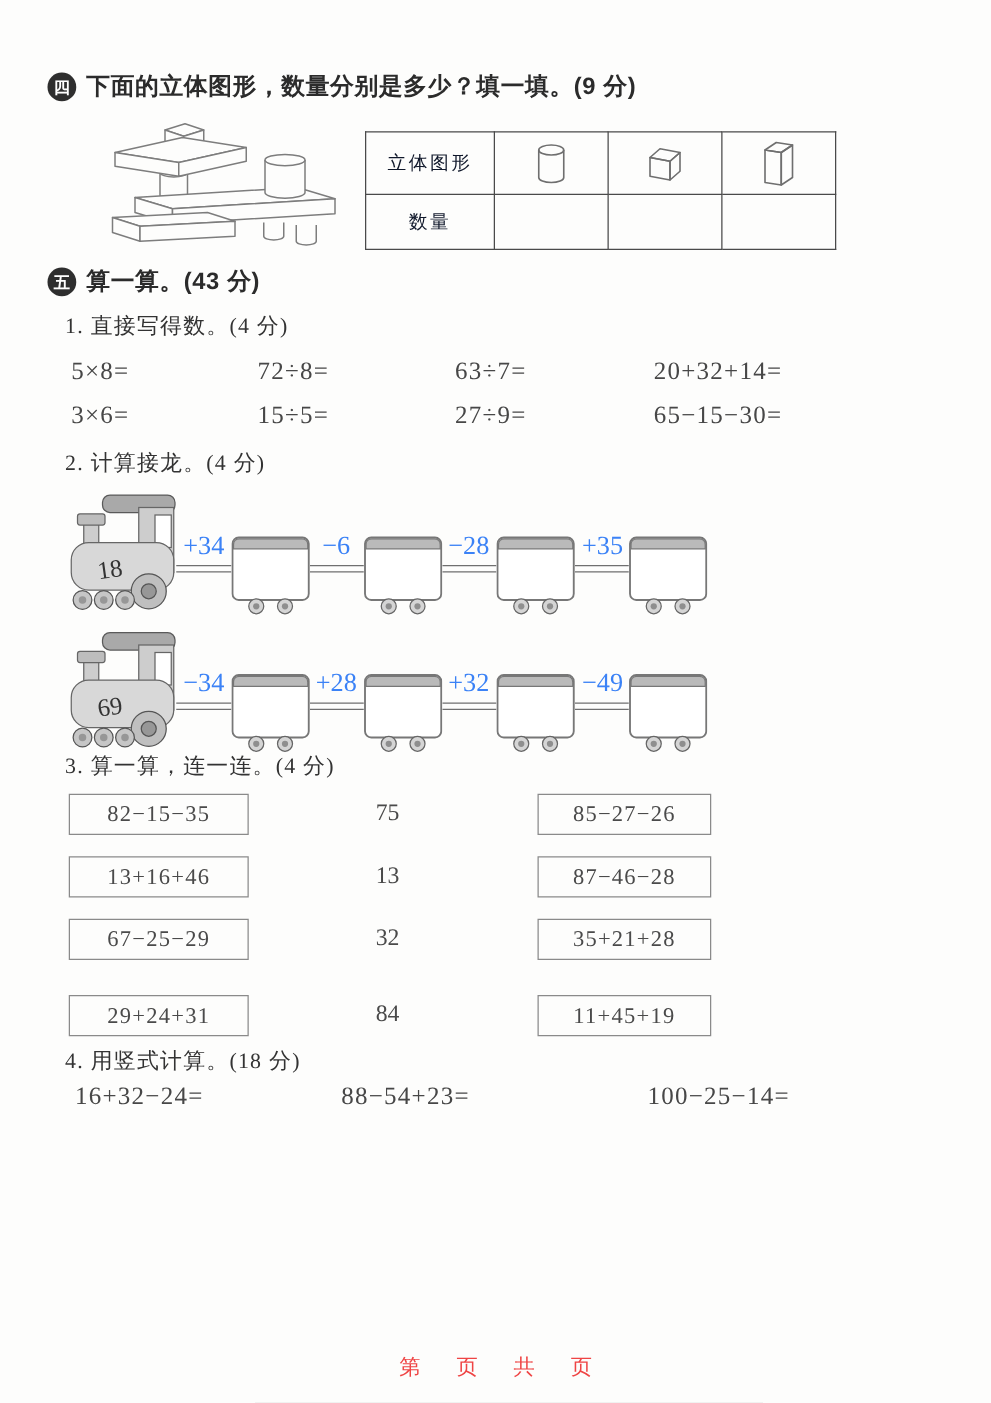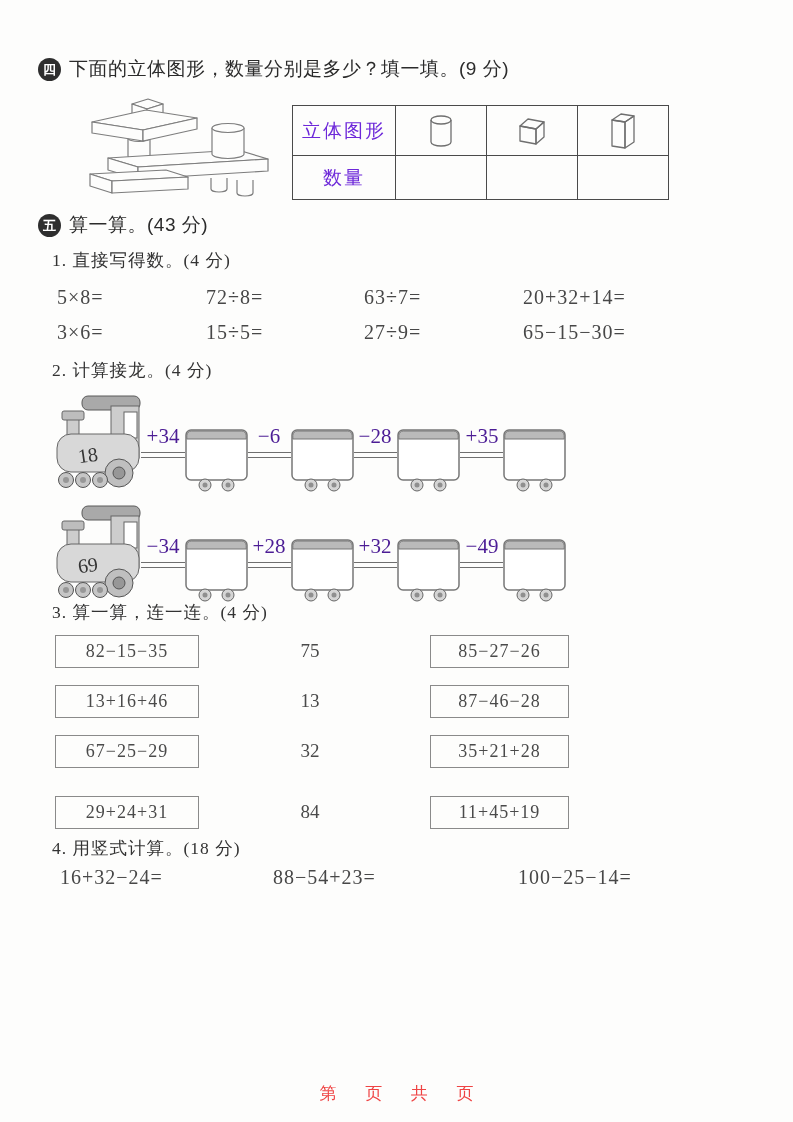--- a/index.html
+++ b/index.html
@@ -12,46 +12,46 @@
   
   .sec-header{position:absolute; left:38px; display:flex; align-items:center; gap:8px;}
   .circle-num{
     display:inline-block; width:23px; height:23px; border-radius:50%;
     background:#2e2e2e; color:#fff; font-size:13px; font-weight:700;
     line-height:23px; text-align:center; flex:0 0 auto;
     font-family:"Liberation Sans","DejaVu Sans",sans-serif;
   }
   .sec-title{
     font-family:"Liberation Sans","DejaVu Sans",sans-serif;
-    font-weight:400; font-size:19px; color:#2b2b2b; letter-spacing:.5px;
+    font-weight:700; font-size:19px; color:#2b2b2b; letter-spacing:.5px;
   }
   .q-label{position:absolute; left:52px; font-size:17.5px; color:#333; letter-spacing:1px;}
   
   .shape-table{position:absolute; left:292px; top:105px; border-collapse:collapse;}
   .shape-table td{
     border:1.4px solid #4a4a4a; text-align:center; vertical-align:middle;
     background:#fdfdfc;
   }
-  .shape-table td.hd{width:100px; font-size:19px; color:#6d28d9; letter-spacing:2px;font-family:Liberation Serif, serif;}
+  .shape-table td.hd{width:100px; font-size:15px; color:#0f172a; letter-spacing:2px;font-family:Liberation Serif, serif;}
   .shape-table td.cell{width:88px;}
   .shape-table tr.r1 td{height:47px;}
   .shape-table tr.r2 td{height:41px;}
   
   .eq-row{position:absolute; left:0; width:100%; height:28px;}
   .eq{position:absolute; font-size:20px; color:#474747; letter-spacing:1px; white-space:nowrap;}
   .eq.c0{left:57px;} .eq.c1{left:206px;} .eq.c2{left:364px;} .eq.c3{left:523px;}
   
   .train{position:absolute; left:55px; width:530px; height:104px;}
   .engine{position:absolute; left:0; top:0;}
   .wagon{position:absolute; top:33px;}
   .wagon.w0{left:130px;} .wagon.w1{left:236px;} .wagon.w2{left:342px;} .wagon.w3{left:448px;}
   .coup{position:absolute; top:58px; height:4px; border-top:1.3px solid #6f6f6f; border-bottom:1.3px solid #6f6f6f;}
   .coup.k0{left:86px; width:44px;} .coup.k1{left:193px; width:43px;}
   .coup.k2{left:299px; width:43px;} .coup.k3{left:405px; width:43px;}
-  .op{position:absolute; top:30px; font-size:21px; color:#4c1d95; transform:translateX(-50%); white-space:nowrap;}
+  .op{position:absolute; top:30px; font-size:21px; color:#3b82f6; transform:translateX(-50%); white-space:nowrap;}
   .op.o0{left:108px;} .op.o1{left:214px;} .op.o2{left:320px;} .op.o3{left:427px;}
   
   .connect-row{position:absolute; left:0; width:100%; height:34px;}
   .lbox,.rbox{
     position:absolute; top:0; height:31px; line-height:31px; text-align:center;
     border:1.1px solid #8a8a8a; font-size:18px; color:#4a4a4a; letter-spacing:1px;
     background:#fdfdfc;
   }
   .lbox{left:55px; width:142px;}
   .rbox{left:430px; width:137px;font-family:Liberation Serif, serif;}

